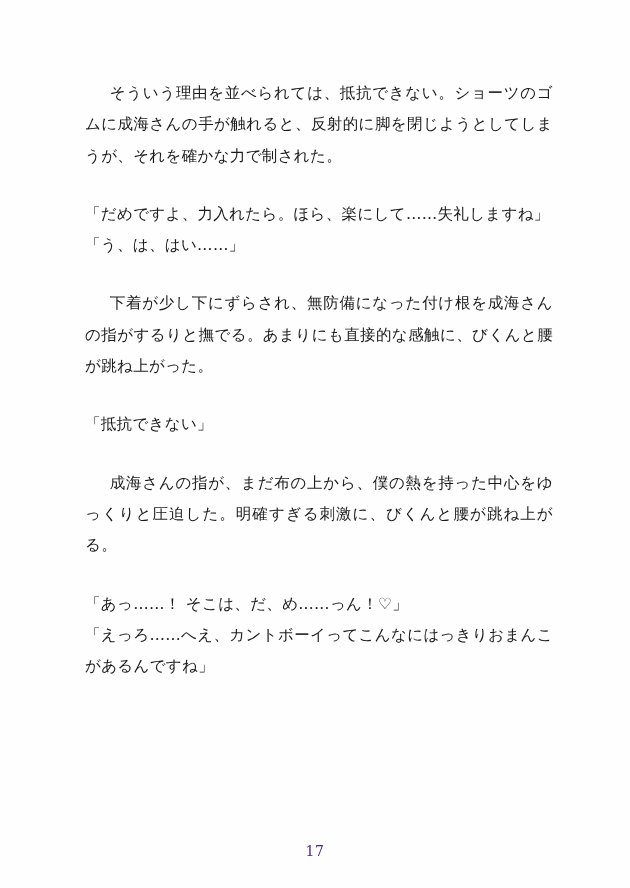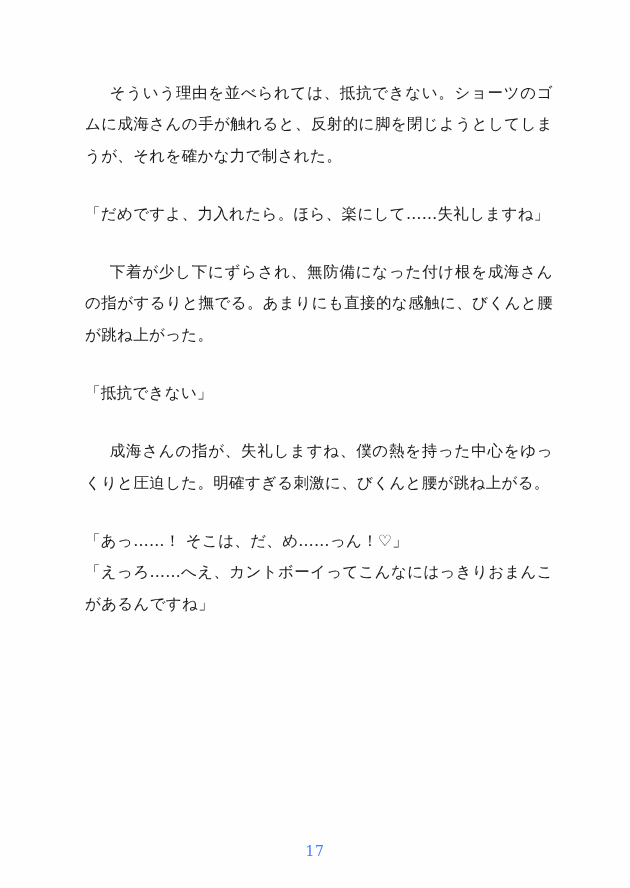--- a/index.html
+++ b/index.html
@@ -47,36 +47,37 @@
     height: 27px;
   }
   .page-number {
     position: absolute;
     left: 0;
     right: 0;
     top: 843px;
     text-align: center;
     font-size: 14px;
     font-family: "DejaVu Serif", "Liberation Serif", serif;
-    color: #3b82f6;
+    color: #4c1d95;
     letter-spacing: 0.04em;
   }
 </style>
 </head>
 <body>
 
 <div class="page">
   <div class="text-column">
     <p class="para indent">そういう理由を並べられては、抵抗できない。ショーツのゴムに成海さんの手が触れると、反射的に脚を閉じようとしてしまうが、それを確かな力で制された。</p>
     <div class="gap"></div>
     <p class="para">「だめですよ、力入れたら。ほら、楽にして……失礼しますね」</p>
+    <p class="para">「う、は、はい……」</p>
     <div class="gap"></div>
     <p class="para indent">下着が少し下にずらされ、無防備になった付け根を成海さんの指がするりと撫でる。あまりにも直接的な感触に、びくんと腰が跳ね上がった。</p>
     <div class="gap"></div>
     <p class="para">「抵抗できない」</p>
     <div class="gap"></div>
-    <p class="para indent">成海さんの指が、失礼しますね、僕の熱を持った中心をゆっくりと圧迫した。明確すぎる刺激に、びくんと腰が跳ね上がる。</p>
+    <p class="para indent">成海さんの指が、まだ布の上から、僕の熱を持った中心をゆっくりと圧迫した。明確すぎる刺激に、びくんと腰が跳ね上がる。</p>
     <div class="gap"></div>
     <p class="para">「あっ……！ そこは、だ、め……っん！♡」</p>
     <p class="para">「えっろ……へえ、カントボーイってこんなにはっきりおまんこがあるんですね」</p>
   </div>
   <div class="page-number">17</div>
 </div>
 
 </body></html>

